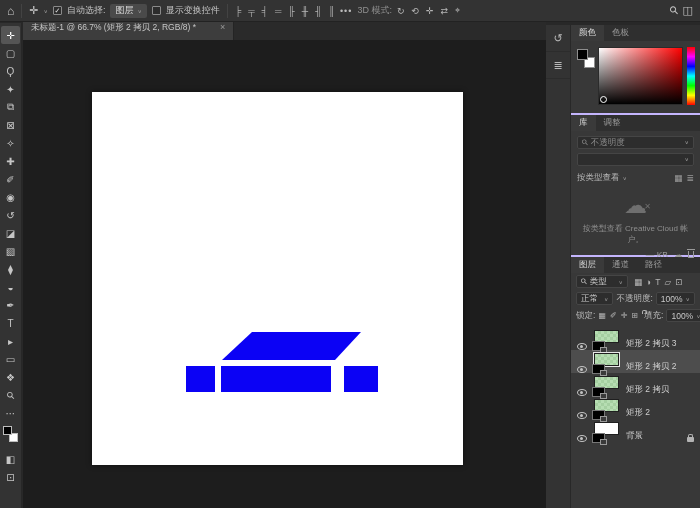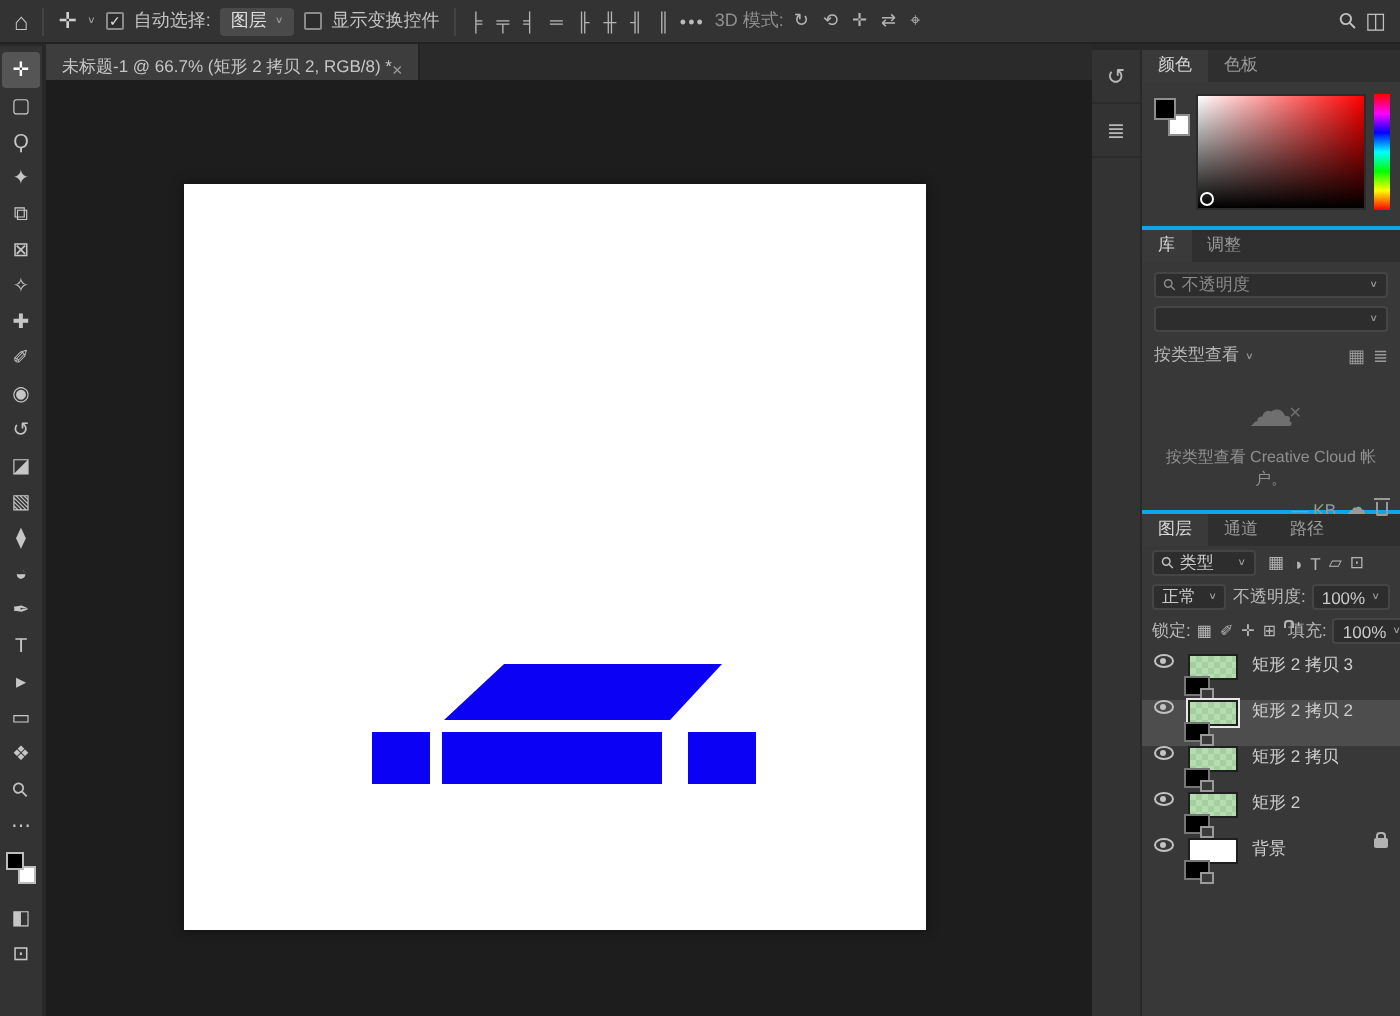--- a/index.html
+++ b/index.html
@@ -33,21 +33,21 @@
   .tool{width:19px;height:18px;display:flex;align-items:center;justify-content:center;font-size:10px;
         color:#c6c6c6;border-radius:2px;flex-shrink:0}
   .tool.selected{background:#555555;color:#fff}
   .tool .mag{font-size:10px}
   .tswatch{position:relative;width:18px;height:22px;margin:3px 0;flex-shrink:0}
   .tswatch .fg{position:absolute;left:1px;top:1px;width:9px;height:9px;border:1px solid #bdbdbd;z-index:2}
   .tswatch .bgc{position:absolute;left:7px;top:8px;width:9px;height:9px;border:1px solid #bdbdbd}
 
   
   .tabbar{position:absolute;left:23px;top:22px;width:523px;height:18px;background:#2a2a2a;display:flex;z-index:4}
-  .doc-tab{background:#3d3d3d;display:flex;align-items:flex-end;gap:0;padding:0 8px;font-size:8.5px;
+  .doc-tab{background:#3d3d3d;display:flex;align-items:flex-start;gap:24px;padding:0 8px;font-size:8.5px;
            color:#c6c6c6;border-right:1px solid #242424;white-space:nowrap}
   .tab-close{color:#9a9a9a;font-size:9px}
 
   
   .canvas{position:absolute;left:23px;top:40px;width:523px;bottom:0;background:#1d1d1d;overflow:hidden}
   .artboard{position:absolute;left:69px;top:52px;width:371px;height:373px;background:#ffffff;
             box-shadow:0 0 5px rgba(0,0,0,.55)}
   .shape{position:absolute;background:var(--blue,#0b02f5)}
   .para{left:130px;top:240px;width:139px;height:28px;clip-path:polygon(21.6% 0,100% 0,81.3% 100%,0 100%)}
   .rA{left:94px;top:274px;width:29px;height:26px}
@@ -56,21 +56,21 @@
 
   
   .rail{position:absolute;left:546px;top:25px;width:24px;bottom:0;background:#333333;z-index:5;
         display:flex;flex-direction:column;align-items:center}
   .rail-btn{width:24px;height:27px;display:flex;align-items:center;justify-content:center;font-size:11px;
             color:#b8b8b8;border-bottom:1px solid #2c2c2c}
 
   
   .panels{position:absolute;left:571px;top:25px;width:129px;bottom:0;background:#383838;z-index:5;
           display:flex;flex-direction:column;font-size:8.5px}
-  .psec{border-bottom:2px solid #0ea5e9;display:flex;flex-direction:column}
+  .psec{border-bottom:2px solid #c4b5fd;display:flex;flex-direction:column}
   .ptabs{height:16px;background:#2f2f2f;display:flex;flex-shrink:0}
   .ptab{padding:0 8px;display:flex;align-items:center;color:#9a9a9a;white-space:nowrap}
   .ptab.active{background:#3a3a3a;color:#d8d8d8}
 
   
   .color-body{display:flex;padding:6px 5px 8px 5px;align-items:flex-start}
   .mini{position:relative;width:22px;height:26px;flex-shrink:0}
   .mini .fg{position:absolute;left:1px;top:2px;width:11px;height:11px;border:1px solid #8e8e8e;z-index:2}
   .mini .bgc{position:absolute;left:8px;top:10px;width:11px;height:11px;border:1px solid #8e8e8e}
   .sat{flex:1;height:58px;border:1px solid #2b2b2b;position:relative;
@@ -100,21 +100,21 @@
   .lp-row{display:flex;align-items:center;gap:3px;padding:2px 5px;flex-shrink:0}
   .dd{background:#2d2d2d;border:1px solid #454545;border-radius:2px;height:13px;display:flex;
       align-items:center;gap:3px;padding:0 4px;color:#c9c9c9}
   .filter-icons{display:flex;gap:4px;margin-left:3px;font-size:8.5px;color:#a0a0a0}
   .lbl{color:#b9b9b9;white-space:nowrap}
   .lock-icons{display:flex;gap:4px;font-size:8px;color:#a0a0a0;align-items:center}
   .lockicon{width:7px;height:5px;background:#b3b3b3;border-radius:1px;position:relative;display:inline-block}
   .lockicon::before{content:'';position:absolute;top:-3px;left:1px;width:3px;height:3px;
        border:1px solid #b3b3b3;border-bottom:none;border-radius:2px 2px 0 0}
   .lrows{display:flex;flex-direction:column;margin-top:3px}
-  .lrow{height:23px;display:flex;align-items:flex-start;gap:6px;padding:0 6px;flex-shrink:0}
+  .lrow{height:23px;display:flex;align-items:flex-end;gap:6px;padding:0 6px;flex-shrink:0}
   .lrow.selected{background:#4d4d4d}
   .eye{width:10px;height:7px;border:1px solid #c2c2c2;border-radius:50%;position:relative;flex-shrink:0}
   .eye::after{content:'';position:absolute;left:2px;top:1px;width:3px;height:3px;background:#c2c2c2;border-radius:50%}
   .thumbwrap{position:relative;width:27px;height:20px;flex-shrink:0}
   .lthumb{position:absolute;left:1px;top:0;width:25px;height:13px;
       background-image:conic-gradient(var(--mintA,#a5cfa1) 25%,var(--mint,#b6ddb2) 0 50%,var(--mintA,#a5cfa1) 0 75%,var(--mint,#b6ddb2) 0);
       background-size:6px 6px;border:1px solid #1f1f1f}
   .lrow.selected .lthumb{outline:1px solid #e8e8e8}
   .lthumb.white{background:#ffffff}
   .subthumb{position:absolute;left:-1px;bottom:-1px;width:13px;height:10px;background:#000;border:1px solid #777}

